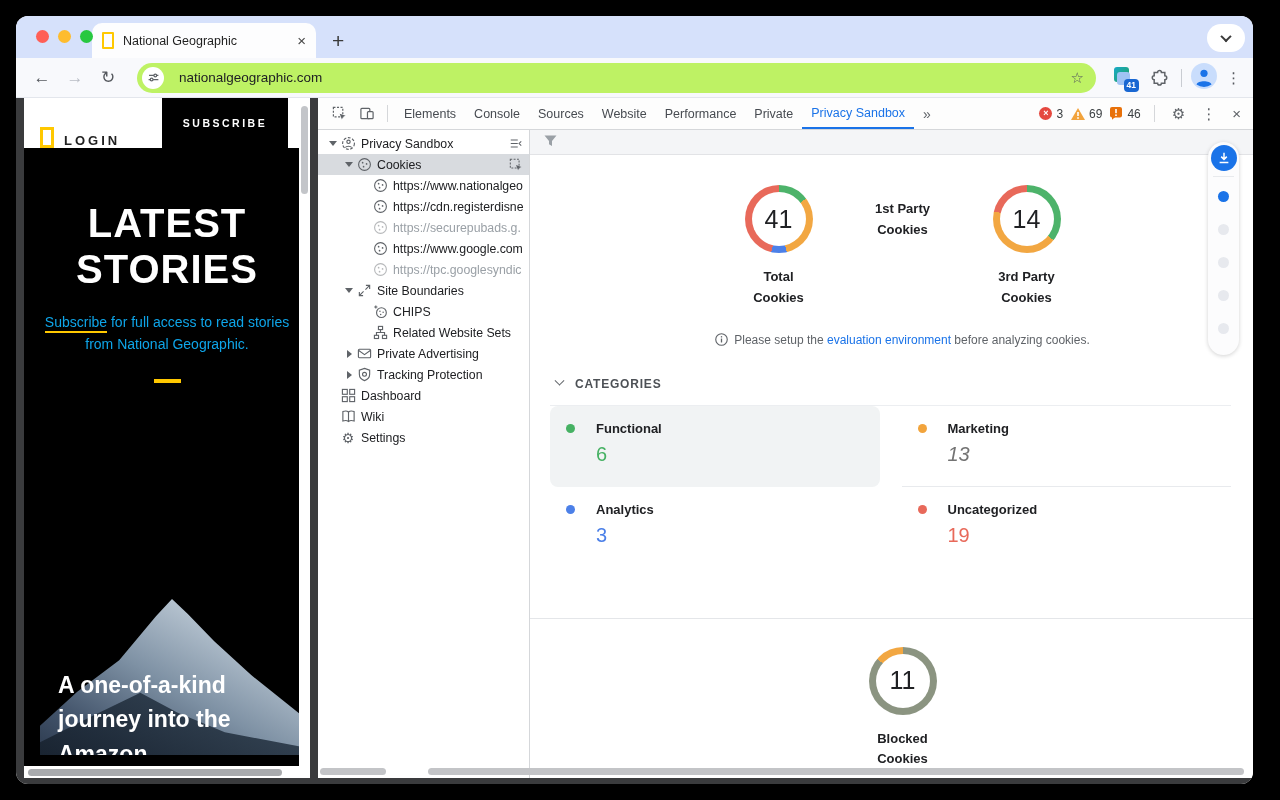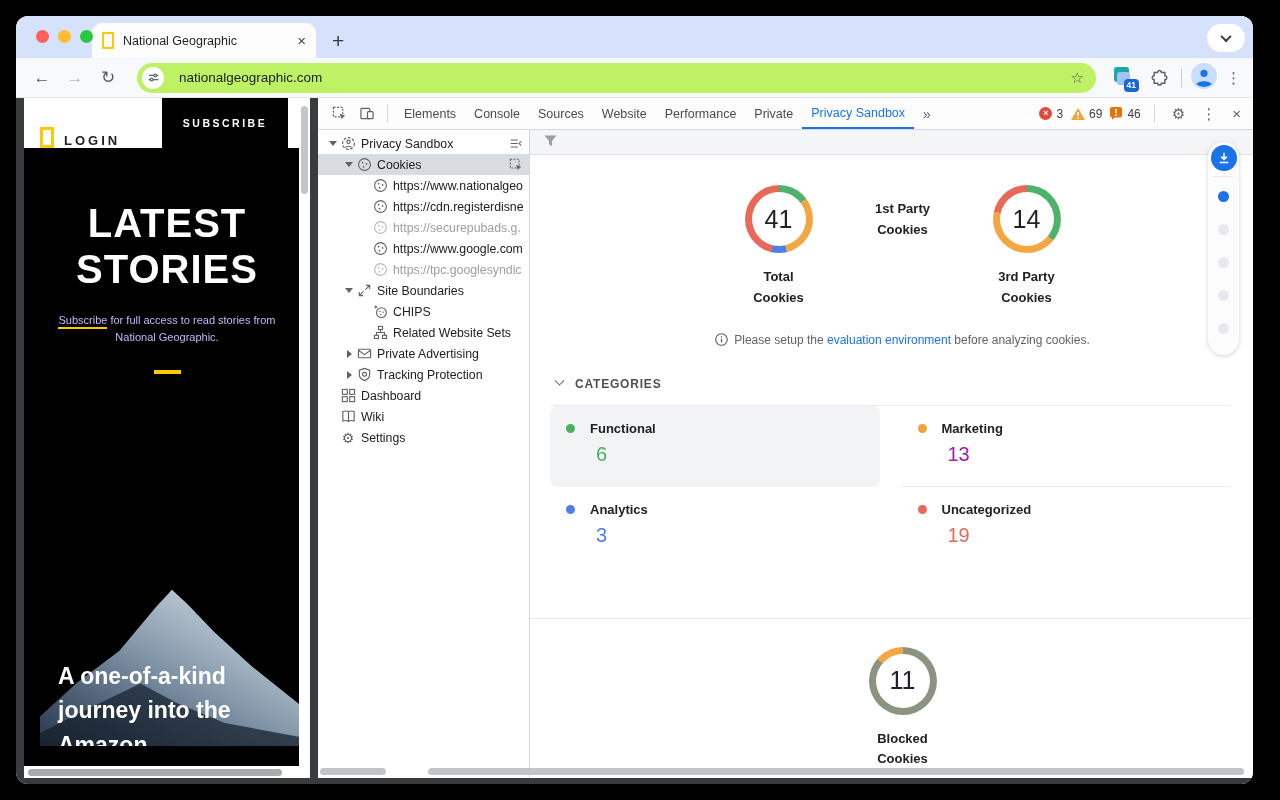--- a/index.html
+++ b/index.html
@@ -39,21 +39,21 @@
   .bottom-strip { height:6px; background:#3a3b3d; flex:none; }
 
   
   .page { width:286px; flex:none; background:#000; position:relative; overflow:hidden; }
   .pg-header { height:50px; background:#fff; display:flex; align-items:flex-end; padding-left:16px; }
   .ng-logo { width:14px; height:21px; border:3px solid #ffc800; margin-right:10px; flex:none; }
   .login { font-size:13px; font-weight:700; letter-spacing:3px; color:#222; }
   .sub-btn { margin-left:auto; margin-right:22px; width:126px; height:50px; background:#000; color:#fff; font-size:10.5px; font-weight:700; letter-spacing:2.5px; display:flex; align-items:center; justify-content:center; }
   .pg-black { color:#fff; text-align:center; }
   .headline { margin-top:52px; font-size:40px; font-weight:700; letter-spacing:1px; line-height:1.15; }
-  .promo { margin:20px auto 4px; width:248px; font-size:11px; line-height:1.55; color:#c4b5fd; }
+  .promo { margin:20px auto 4px; width:248px; font-size:14px; line-height:1.55; color:#0ea5e9; }
   .yellow-underline { border-bottom:2px solid #ffc800; padding-bottom:1px; }
   .dash { width:27px; height:4px; background:#ffc800; margin:24px auto 0; }
   .hero { position:relative; margin:42px 6px 0 16px; height:330px; overflow:hidden; text-align:left;
     background:
       radial-gradient(1px 1px at 15% 12%, #cfd8e2, transparent),
       radial-gradient(1px 1px at 40% 8%, #b9c4d2, transparent),
       radial-gradient(1.5px 1.5px at 66% 16%, #d7dee8, transparent),
       radial-gradient(1px 1px at 82% 9%, #aab6c6, transparent),
       radial-gradient(1px 1px at 28% 24%, #c2ccd8, transparent),
       radial-gradient(1.5px 1.5px at 55% 30%, #cdd6e0, transparent),
@@ -110,21 +110,21 @@
   .info-line { margin-top:24px; text-align:center; font-size:12px; color:#5f6368; padding-left:22px; display:flex; justify-content:center; align-items:center; gap:6px; }
   .info-link { color:#1a73e8; }
   .cat-header { margin:30px 0 0 26px; display:flex; align-items:center; gap:12px; }
   .cat-chev { width:7px; height:7px; border-right:1.8px solid #5f6368; border-bottom:1.8px solid #5f6368; transform:rotate(45deg) translate(-2px,-2px); }
   .cat-title { font-size:12px; font-weight:700; letter-spacing:.8px; color:#4d5156; }
   .cat-grid { display:grid; grid-template-columns:1fr 1fr; column-gap:22px; margin:14px 22px 0 20px; border-top:1px solid #eceef1; }
   .cat-cell { position:relative; height:81px; padding:15px 0 0 16px; border-bottom:1px solid #e8eaed; }
   .cat-cell:nth-child(n+3) { border-bottom:none; }
   .cat-cell.hl { background:#f1f3f4; border-radius:8px; border-bottom-color:transparent; }
   .cat-dot { position:absolute; left:16px; top:18px; width:9px; height:9px; border-radius:50%; }
-  .cat-label { margin-left:24px; font-size:13px; font-weight:600; color:#202124; }
+  .cat-label { margin-left:30px; font-size:13px; font-weight:600; color:#202124; }
   .cat-value { margin:7px 0 0 30px; font-size:20px; }
   .blocked-section { margin-top:50px; border-top:1px solid #e4e6e9; padding-top:28px; display:flex; justify-content:center; padding-left:22px; }
 
   
   .side-float { position:absolute; top:12px; right:14px; width:31px; background:#fcfcfd; border-radius:16px; box-shadow:0 1px 4px rgba(0,0,0,.18); display:flex; flex-direction:column; align-items:center; padding:3px 0 10px; }
   .dl-btn { width:26px; height:26px; border-radius:50%; background:#1a73e8; display:flex; align-items:center; justify-content:center; margin-bottom:5px; }
   .sf-div { width:21px; height:1px; background:#e8eaed; margin-bottom:3px; }
   .sf-dot { width:11px; height:11px; border-radius:50%; background:#e7e9ee; margin:11px 0; }
   .sf-dot.on { background:#1a73e8; }
 
@@ -521,21 +521,21 @@
             </div>
             <div class="cat-grid" id="cat-grid">
                 <div class="cat-cell hl">
                   <span class="cat-dot" style="background: rgb(70, 177, 99);"></span>
                   <div class="cat-label">Functional</div>
                   <div class="cat-value" style="color: rgb(70, 177, 99);">6</div>
                 </div>
                 <div class="cat-cell">
                   <span class="cat-dot" style="background: rgb(242, 164, 60);"></span>
                   <div class="cat-label">Marketing</div>
-                  <div class="cat-value" style="color: #a21caf;">13</div>
+                  <div class="cat-value" style="color: #737373; font-style: italic;">13</div>
                 </div>
                 <div class="cat-cell">
                   <span class="cat-dot" style="background: rgb(76, 128, 232);"></span>
                   <div class="cat-label">Analytics</div>
                   <div class="cat-value" style="color: rgb(76, 128, 232);">3</div>
                 </div>
                 <div class="cat-cell">
                   <span class="cat-dot" style="background: rgb(232, 105, 90);"></span>
                   <div class="cat-label">Uncategorized</div>
                   <div class="cat-value" style="color: rgb(232, 105, 90);">19</div>

